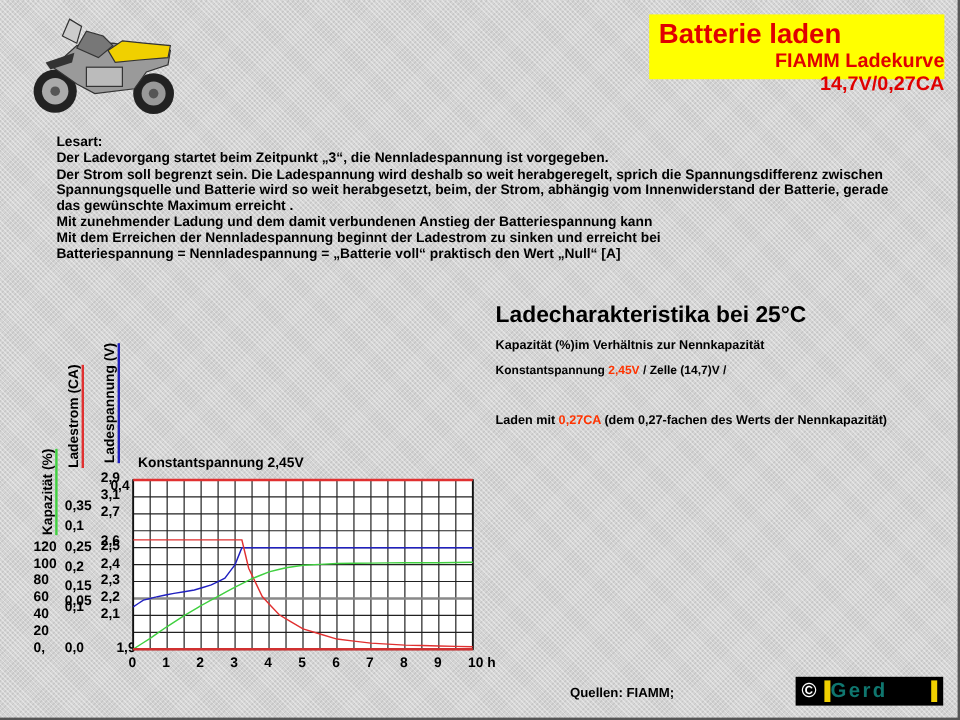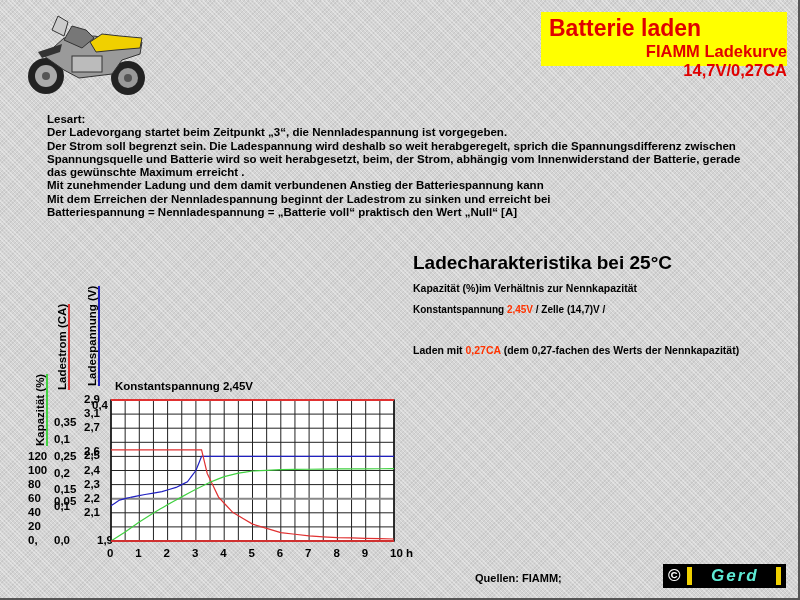--- a/index.html
+++ b/index.html
@@ -159,15 +159,15 @@
     <path d="M111 449.875 L139.3 449.875 L167.6 449.875 L195.89999999999998 449.875 L201.56 449.875 Q201.56 449.875 204.39 461.6875 T207.21999999999997 473.5 Q207.21999999999997 473.5 212.88 485.3125 T218.54000000000002 497.125 Q218.54000000000002 497.125 225.615 504.71875 T232.69 512.3125 Q232.69 512.3125 242.595 518.21875 T252.5 524.125 Q252.5 524.125 266.65 528.34375 T280.79999999999995 532.5625 Q280.79999999999995 532.5625 294.95 534.25 T309.1 535.9375 Q309.1 535.9375 323.25 536.78125 T337.4 537.625 Q337.4 537.625 351.55 537.9625 T365.70000000000005 538.3 Q365.70000000000005 538.3 379.85 538.6375 T394 538.975" fill="none" stroke="#e03030" stroke-width="1.2"></path>
     <path d="M111 541 Q111 541 118.075 536.45 T125.15 531.9 Q125.15 531.9 132.22500000000002 527 T139.3 522.1 Q139.3 522.1 146.375 517.55 T153.45 513 Q153.45 513 160.52499999999998 508.8 T167.6 504.6 Q167.6 504.6 174.675 500.75 T181.75 496.9 Q181.75 496.9 188.825 493.04999999999995 T195.89999999999998 489.2 Q195.89999999999998 489.2 202.975 485.7 T210.05 482.2 Q210.05 482.2 217.125 479.4 T224.2 476.6 Q224.2 476.6 231.275 474.85 T238.35000000000002 473.1 Q238.35000000000002 473.1 245.425 472.05 T252.5 471 Q252.5 471 266.65 470.3 T280.79999999999995 469.6 Q280.79999999999995 469.6 294.95 469.425 T309.1 469.25 Q309.1 469.25 323.25 469.075 T337.4 468.9 Q337.4 468.9 351.55 468.9 T365.70000000000005 468.9 Q365.70000000000005 468.9 379.85 468.725 T394 468.55" fill="none" stroke="#40d040" stroke-width="1.2"></path>
     <path d="M111 400 L394 400" fill="none" stroke="#e03030" stroke-width="2"></path>
     <line x1="111" y1="541" x2="394" y2="541" stroke="#d03030" stroke-width="2"></line>
   </svg>
 
 <div class="sources">Quellen: FIAMM;</div>
 <div class="logo">
   <span style="position:absolute;left:5px;top:2px;">©</span>
   <span style="position:absolute;left:24px;top:3px;width:5px;height:18px;background:#f0d000;"></span>
-  <span style="position:absolute;left:48px;top:2px;letter-spacing:2px;color:#5eead4;font-style:italic;">Gerd</span>
+  <span style="position:absolute;left:29px;top:2px;letter-spacing:2px;color:#0f766e;">Gerd</span>
   <span style="position:absolute;right:5px;top:3px;width:5px;height:18px;background:#f0d000;"></span>
 </div>
 
 </body></html>

